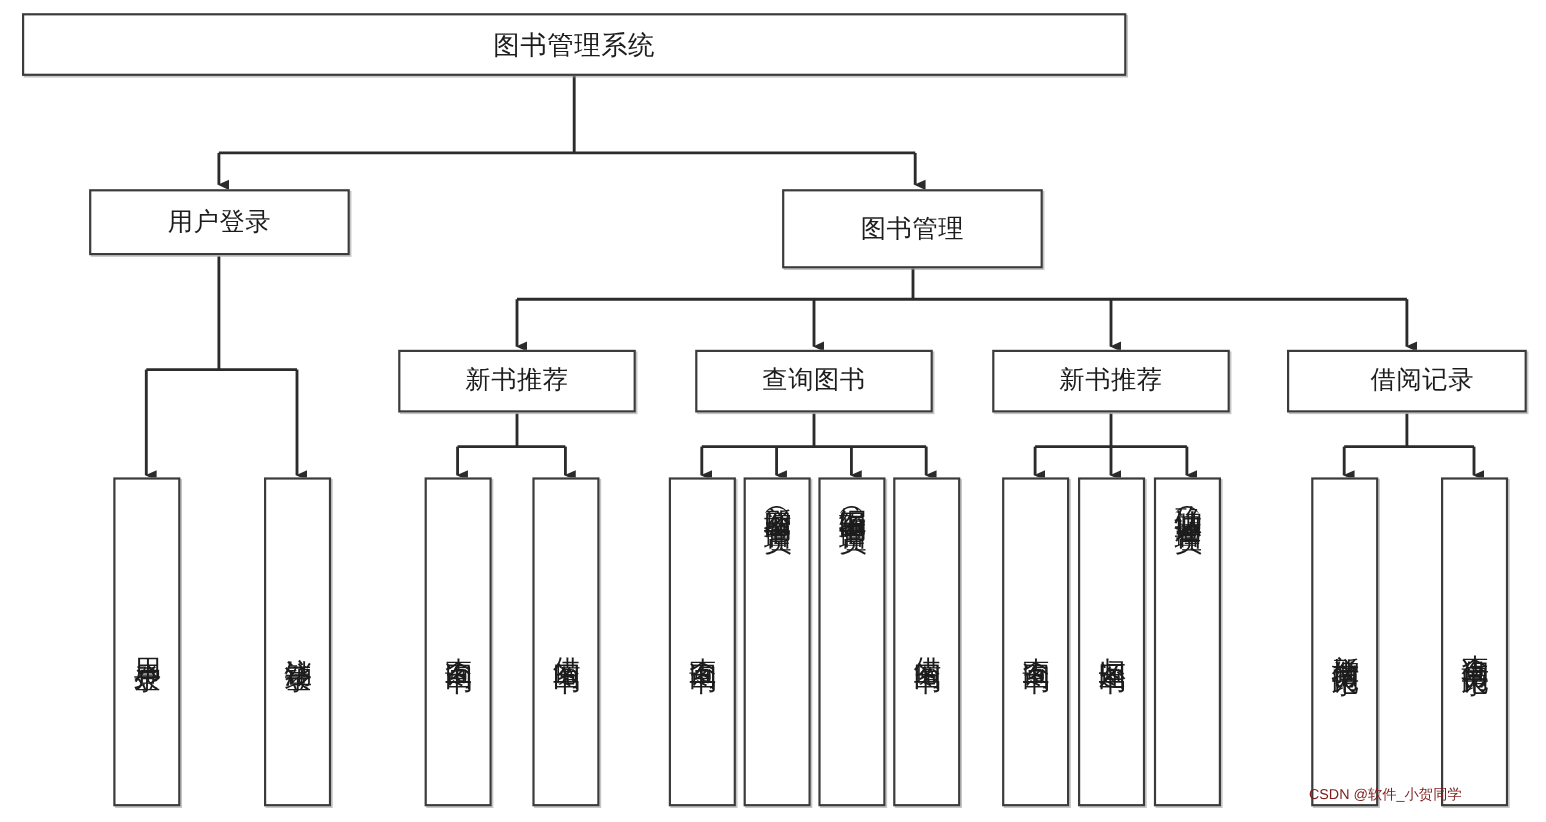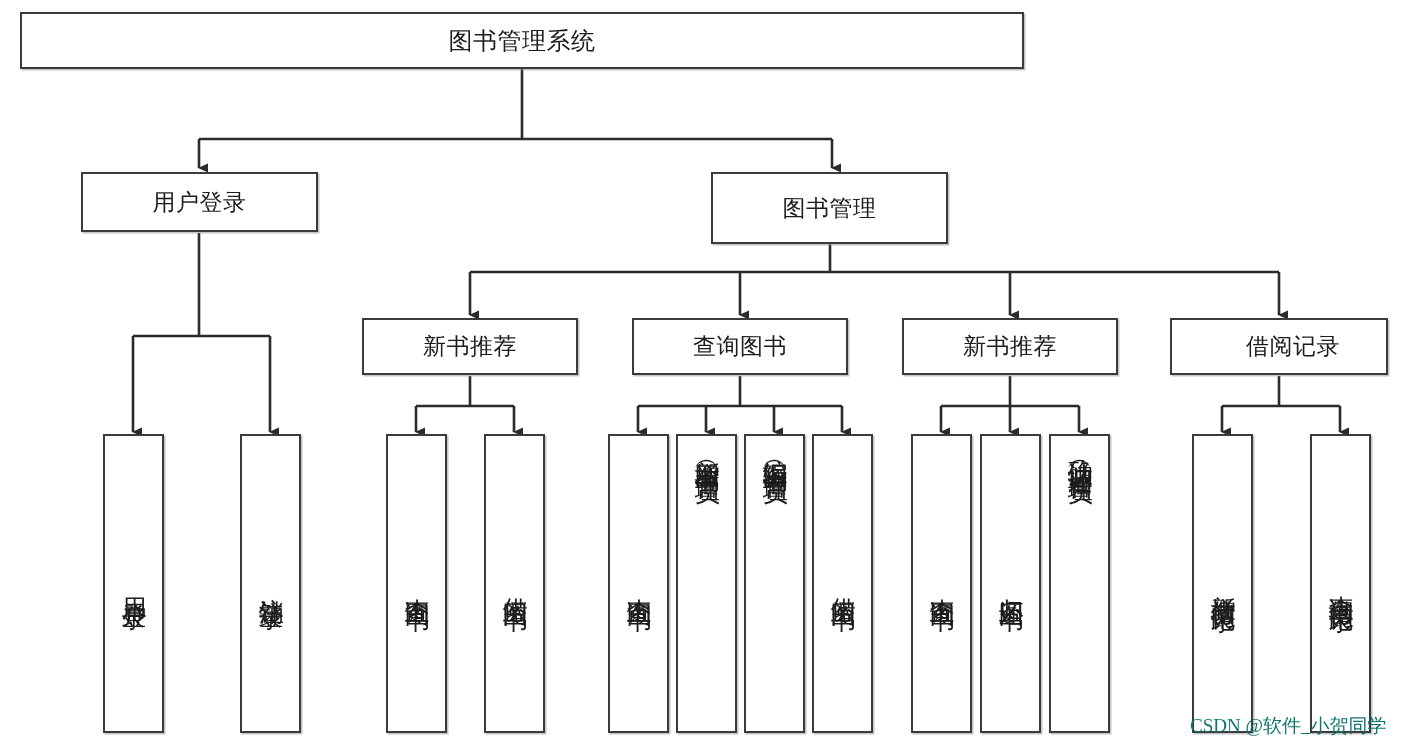--- a/index.html
+++ b/index.html
@@ -73,25 +73,25 @@
     align-items: center;
     justify-content: center;
   }
   .v-wrap.top {
     align-items: flex-start;
     padding-top: 4px;
     box-sizing: border-box;
   }
   .watermark {
     position: absolute;
-    color: #0f766e;
-    font-size: 19px;
+    color: #7f1d1d;
+    font-size: 13px;
     white-space: nowrap;
     z-index: 5;
-    font-family: Liberation Serif, serif;
+    font-family: Liberation Sans, sans-serif;
   }
 </style>
 </head>
 <body>
 
 <div id="canvas">
 
   <svg id="edges" viewBox="0 0 1405 747" width="1405" height="747" xmlns="http://www.w3.org/2000/svg">
     <defs>
       <marker id="arrow" markerWidth="11" markerHeight="11" refX="5.2" refY="9.4" orient="auto" markerUnits="userSpaceOnUse">

